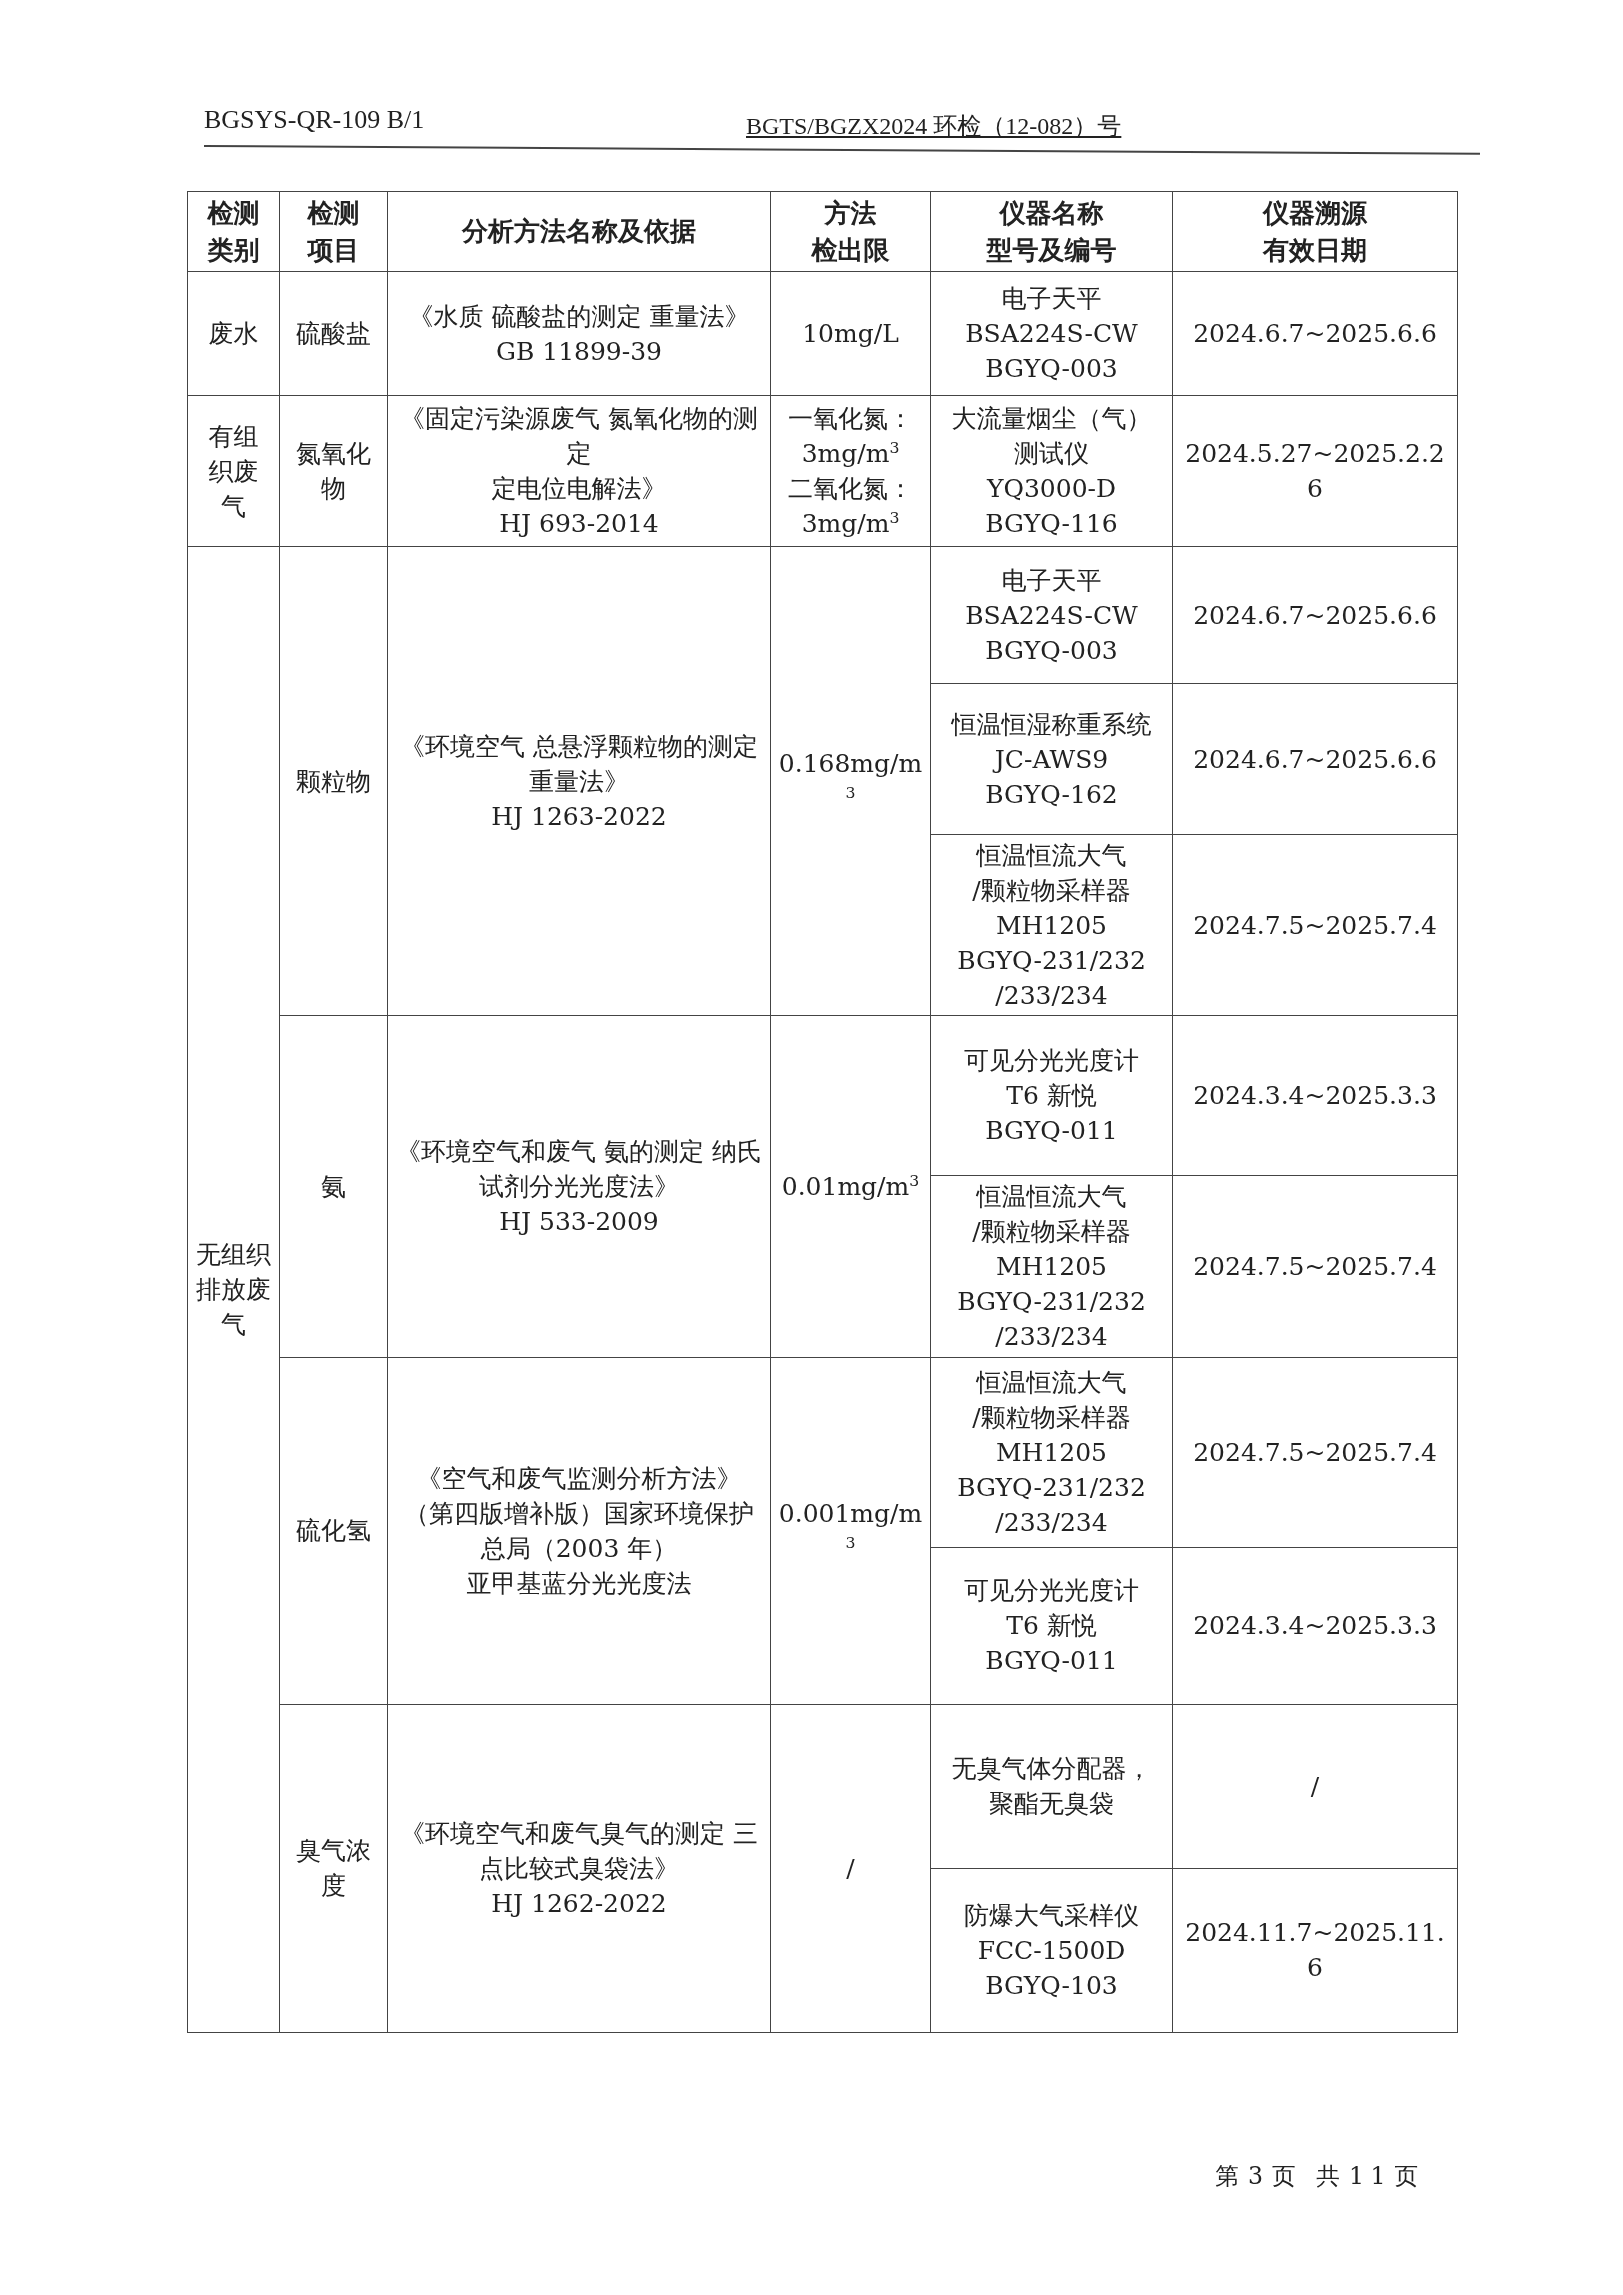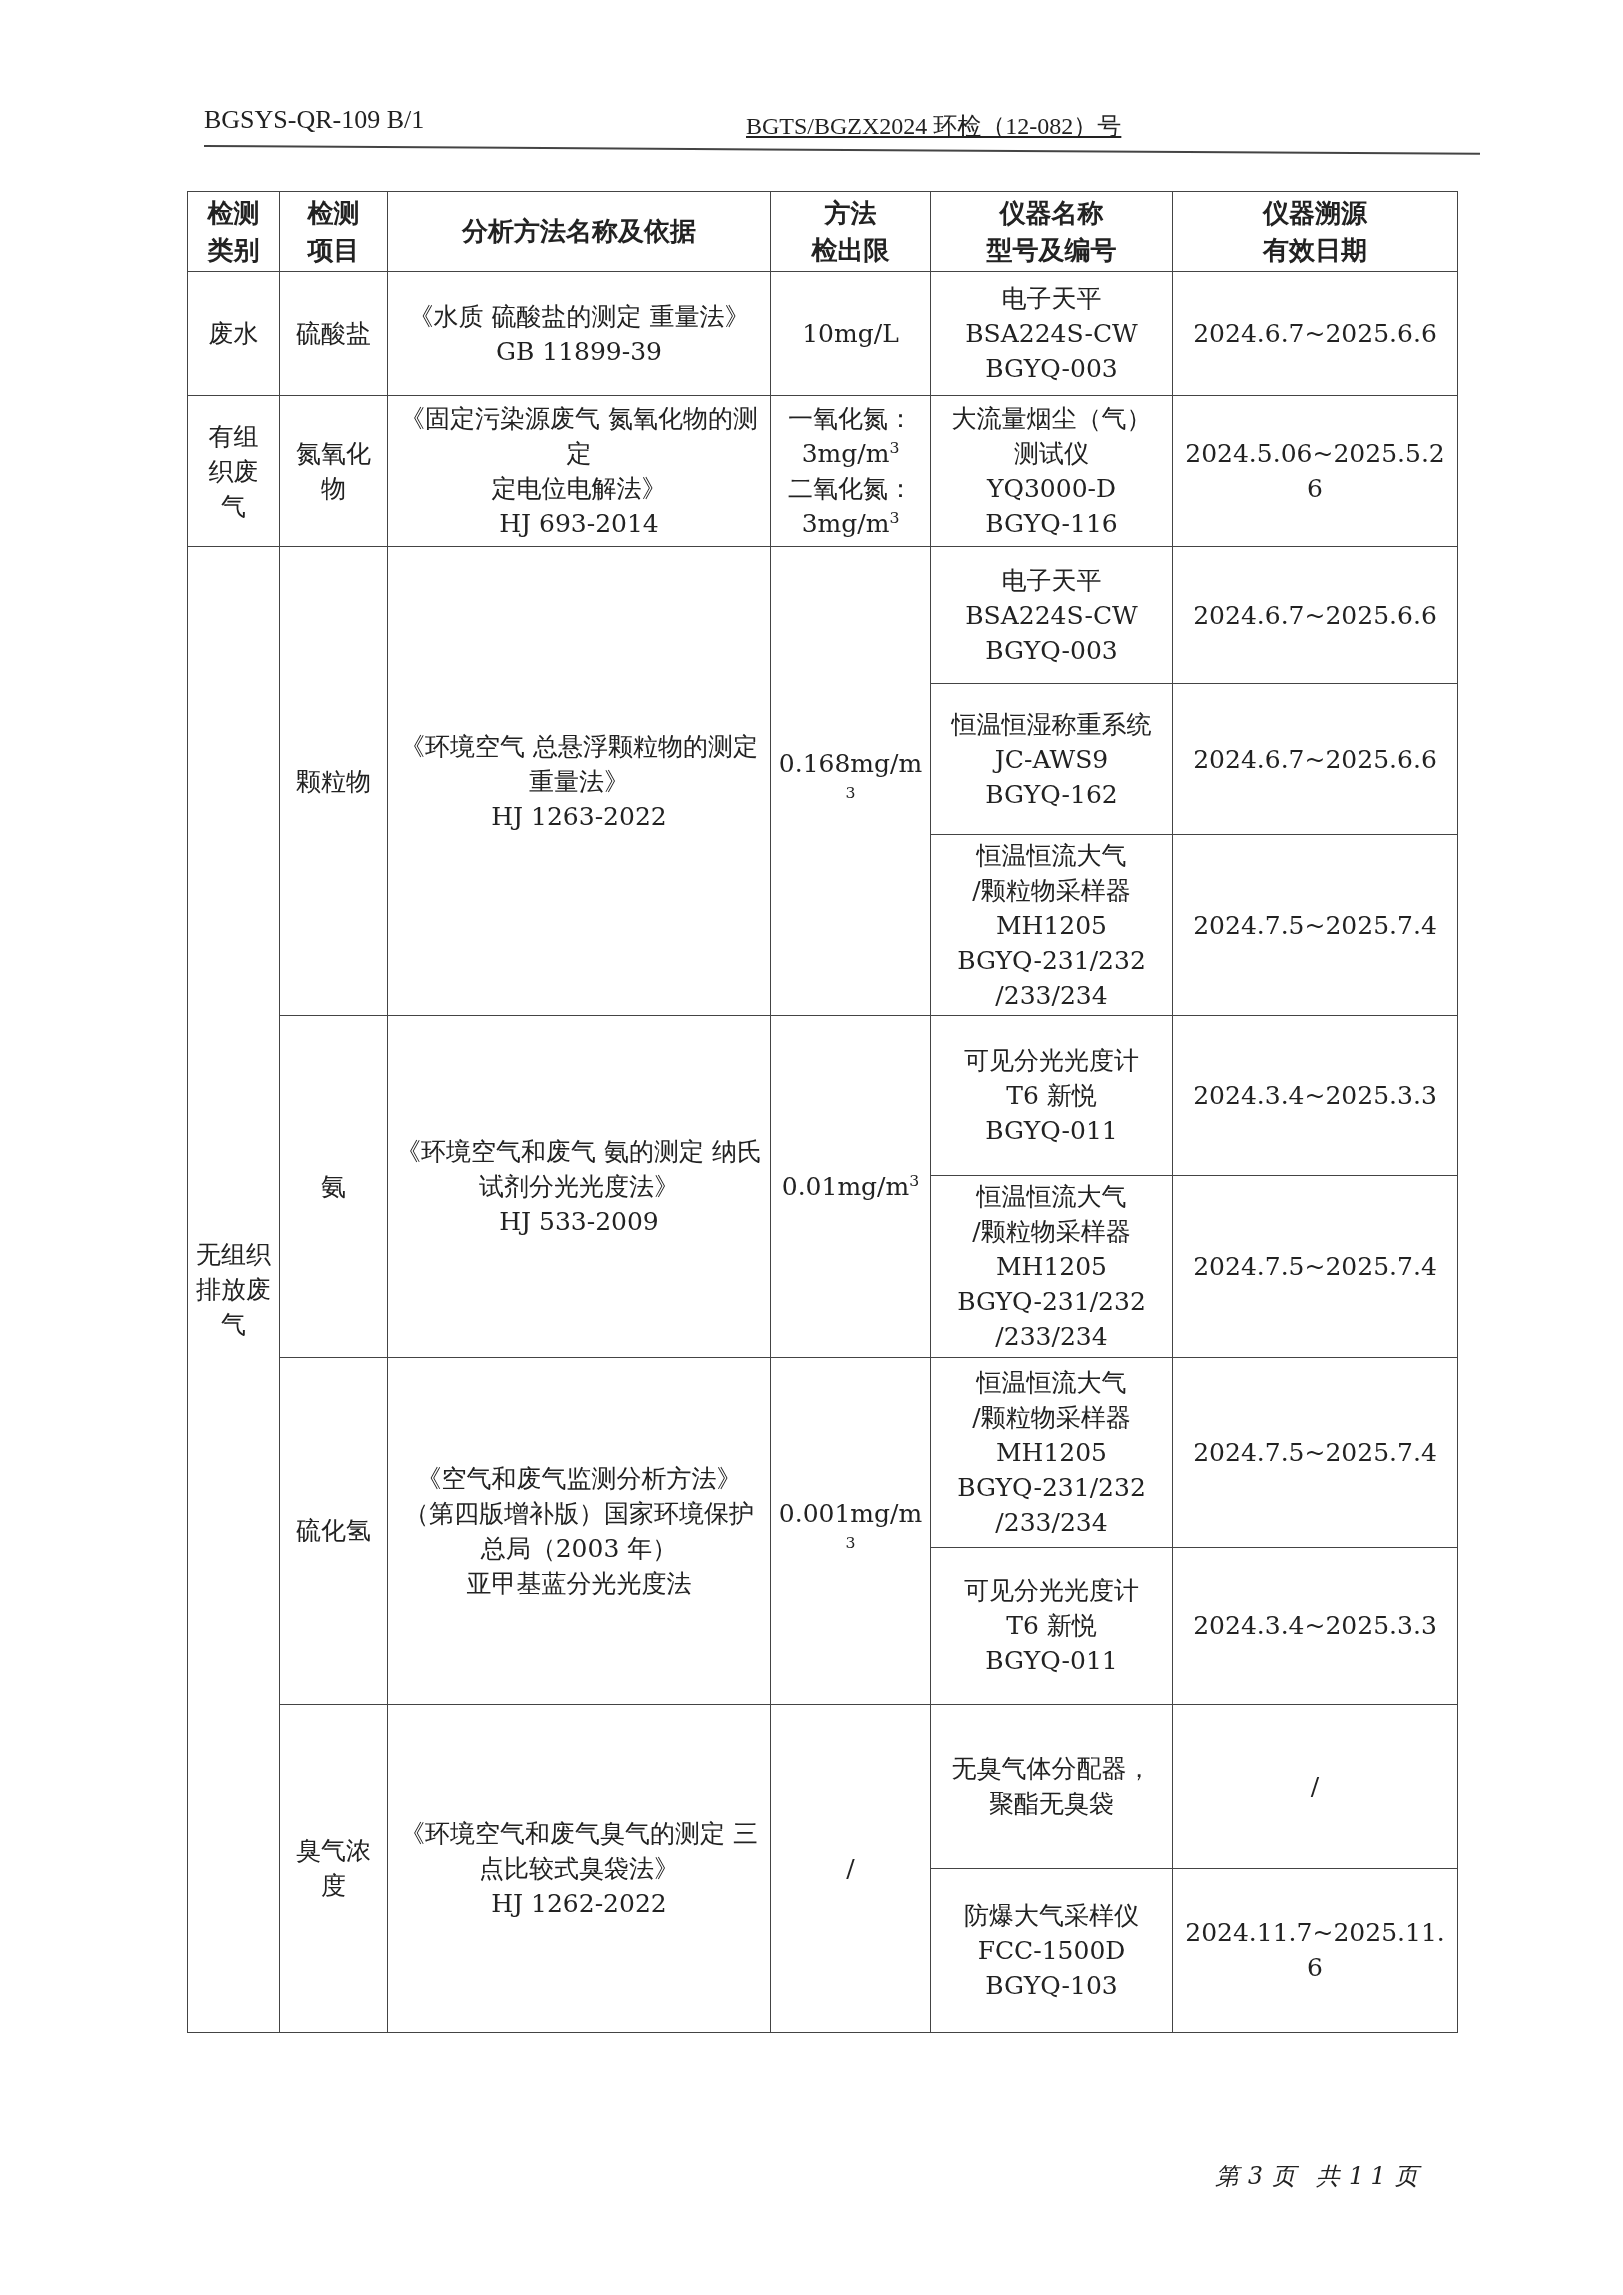--- a/index.html
+++ b/index.html
@@ -32,21 +32,20 @@
     font-size: 25px; line-height: 35px; padding: 2.6px 5.2px; font-weight: normal;
     word-break: break-all;
   }
   table.report th { font-weight: bold; font-size: 26px; line-height: 37px; }
   .ml { white-space: pre-line; }
   .method { text-align: center; padding: 2.6px 11.8px; }
   sup { font-size: 15.7px; line-height: 0; vertical-align: super; }
   .footer {
     position: absolute; left: 1214px; top: 2160px; font-size: 23.6px;
     letter-spacing: 6.5px;
-    font-style: italic;
   }
   .footer span { margin: 0 1.3px; }
 </style>
 </head>
 <body>
 
 <div class="hdr-left">BGSYS-QR-109 B/1</div>
 <div class="hdr-right">BGTS/BGZX2024 环检（12-082）号</div>
 <div class="hdr-rule"></div>
 
@@ -97,21 +96,21 @@
     <td style="padding:2.6px 1.3px">
       <div>一氧化氮：</div>
       <div><span>3mg/m</span><sup>3</sup></div>
       <div>二氧化氮：</div>
       <div><span>3mg/m</span><sup>3</sup></div>
     </td>
     <td class="ml">大流量烟尘（气）
 测试仪
 YQ3000-D
 BGYQ-116</td>
-    <td>2024.5.06~2025.5.26</td>
+    <td>2024.5.27~2025.2.26</td>
   </tr>
 
   <tr style="height:137px">
     <td class="ml" rowspan="9">无组织
 排放废
 气</td>
     <td rowspan="3">颗粒物</td>
     <td rowspan="3" class="ml method">《环境空气  总悬浮颗粒物的测定  重量法》
 HJ 1263-2022</td>
     <td rowspan="3"><span>0.168mg/m</span><sup>3</sup></td>

